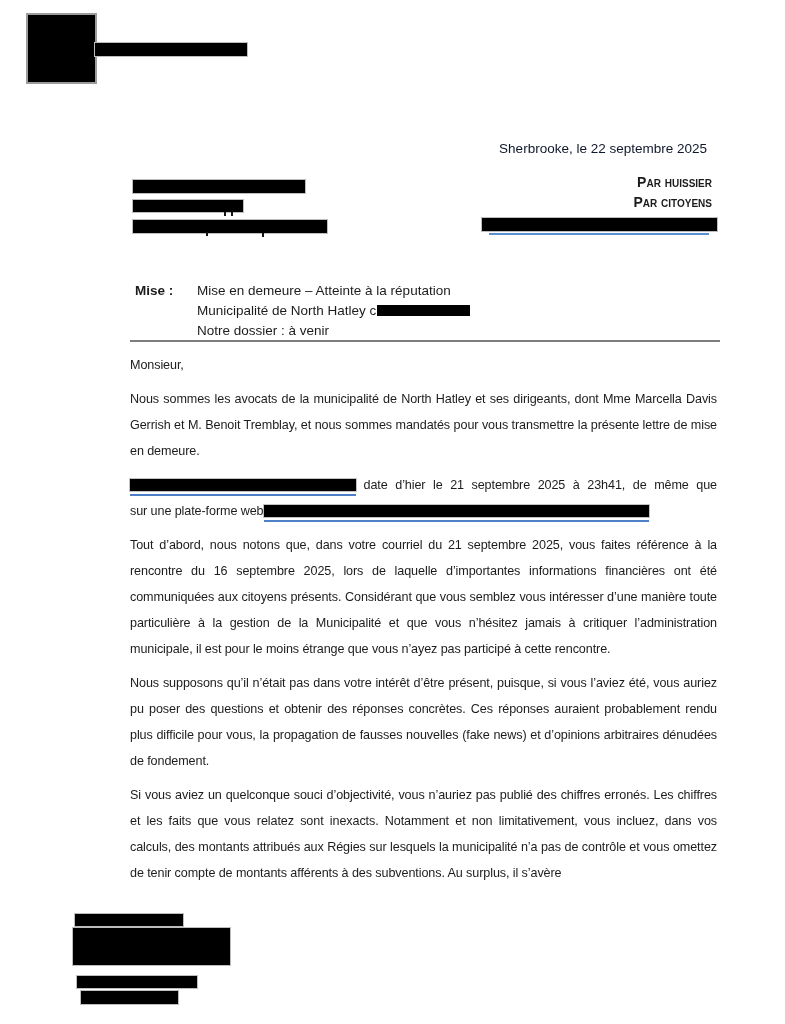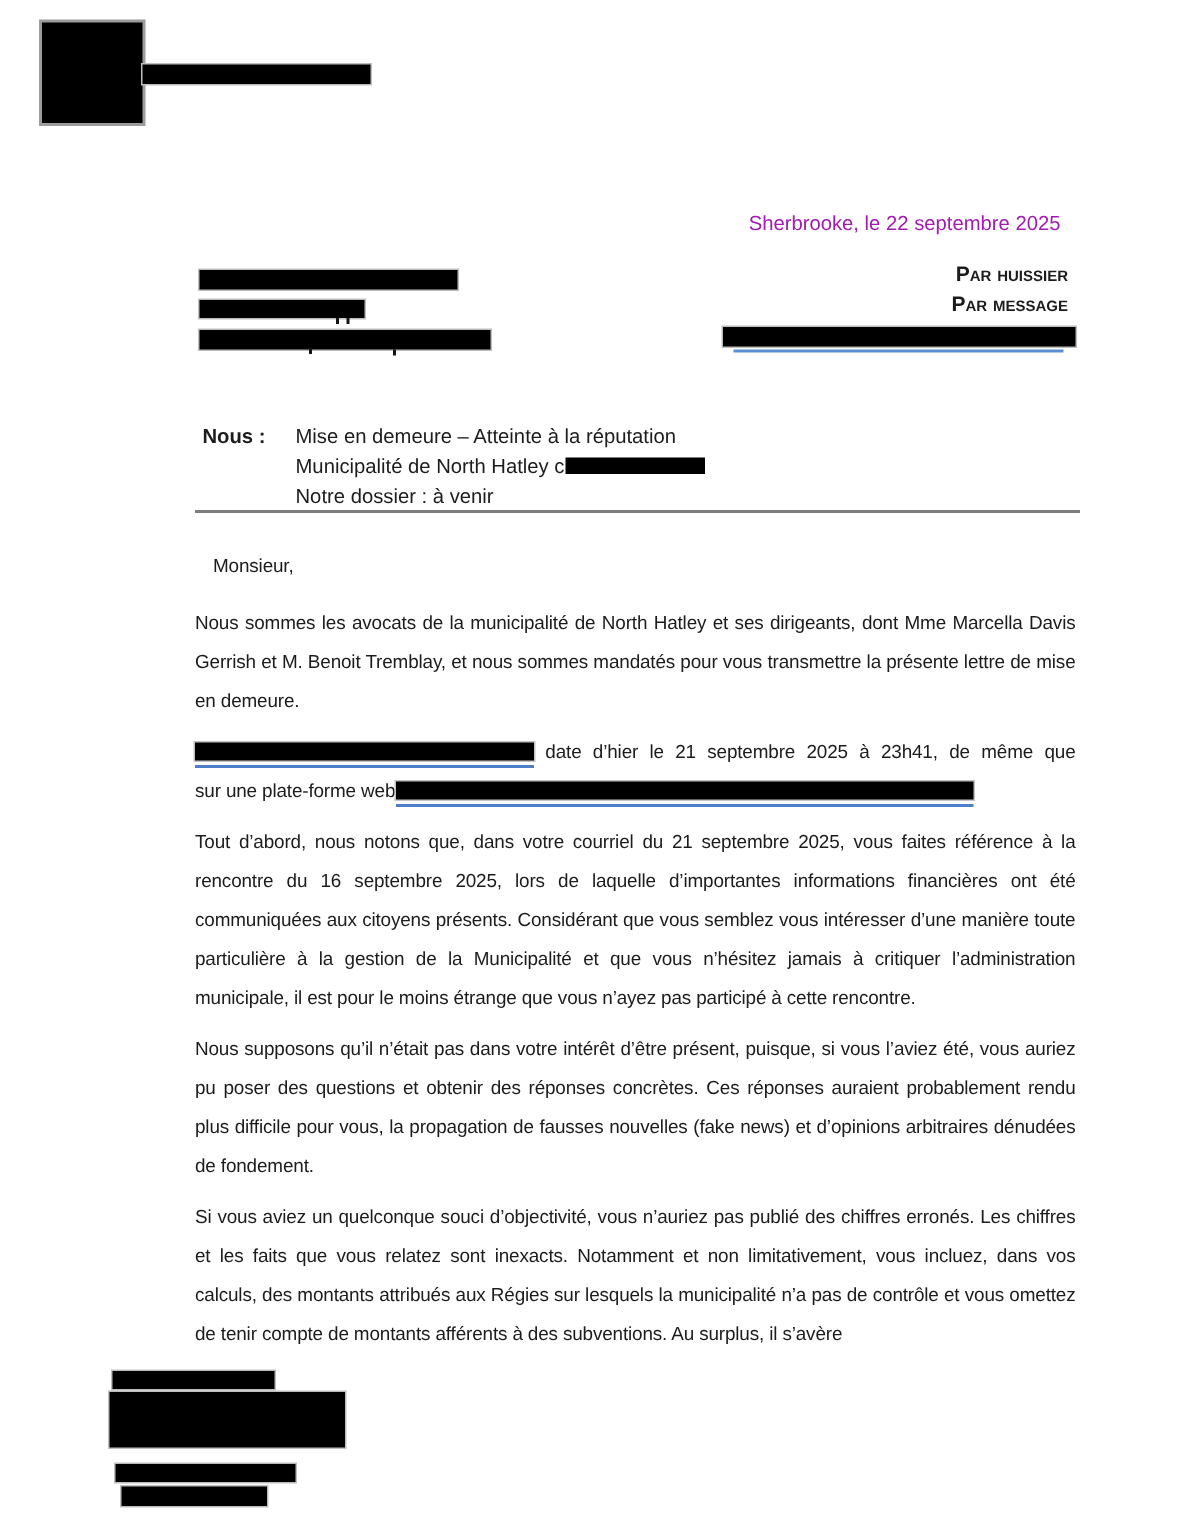--- a/index.html
+++ b/index.html
@@ -16,21 +16,21 @@
   }
   .blue-underlined { border-bottom:2px solid #4d80c9; padding-bottom:2px; }
   .tick { position:absolute; width:2px; height:4px; background:#141414; }
 
   
   .logo-square { left:28px; top:15px; width:67px; height:67px; box-shadow:0 0 0 2px #9c9c9c; }
   .logo-bar    { left:95px; top:43px; width:152px; height:13px; }
 
   .date-line {
     position:absolute; top:141px; right:78px;
-    font-size:13.5px; letter-spacing:0; color:#a21caf;
+    font-size:13.5px; letter-spacing:0; color:#0f172a;
   }
   .delivery {
     position:absolute; top:172px; right:73px; text-align:right;
     font-weight:bold; font-variant:small-caps; font-size:14px; line-height:20px;
   }
   .email-redact   { left:482px; top:218px; width:235px; height:13px; }
   .email-underline{ position:absolute; left:489px; top:233px; width:220px; height:2px; background:#5b8fd4; }
 
   .addr-bar1 { left:133px; top:180px; width:172px; height:13px; }
   .addr-bar2 { left:133px; top:200px; width:110px; height:12px; }
@@ -43,21 +43,21 @@
   .subject-redact { display:inline-block; width:93px; height:11px; background:#000; transform:translateY(1px); margin-left:1px; }
   .rule { position:absolute; left:130px; top:340px; width:590px; height:2px; background:#7d7d7d; }
 
   
   .body {
     position:absolute; left:130px; top:352px; width:587px;
     font-size:12.6px; letter-spacing:-0.1px; line-height:26px;
     text-align:justify; color:#1c1c1c;
   }
   .body p { margin:8px 0 0 0; }
-  .body .salutation { margin:12px; text-align:left; }
+  .body .salutation { margin:0; text-align:left; }
   .jline { text-align:justify; text-align-last:justify; }
   .lline { text-align:right; text-align-last:left; }
   .p2 { margin-top:8px; }
 
   
   .foot-a { left:75px;  top:914px; width:108px; height:12px; }
   .foot-b { left:73px;  top:928px; width:157px; height:37px; }
   .foot-c { left:77px;  top:976px; width:120px; height:12px; }
   .foot-d { left:81px;  top:991px; width:97px;  height:13px; }
 </style>
@@ -74,27 +74,27 @@
   <div class="redact abs addr-bar1"></div>
   <div class="redact abs addr-bar2"></div>
   <div class="redact abs addr-bar3"></div>
   <div class="tick" style="left:224px; top:212px;"></div>
   <div class="tick" style="left:231px; top:212px;"></div>
   <div class="tick" style="left:206px; top:232px;"></div>
   <div class="tick" style="left:262px; top:233px;"></div>
 
   <div class="delivery">
     <div>Par huissier</div>
-    <div>Par message</div>
+    <div>Par citoyens</div>
   </div>
   <div class="redact abs email-redact"></div>
   <div class="email-underline"></div>
 
   <div class="subject">
-    <div class="subject-label">Nous :</div>
+    <div class="subject-label">Mise :</div>
     <div class="subject-lines">
       <div>Mise en demeure – Atteinte à la réputation</div>
       <div><span>Municipalité de North Hatley c</span><span class="subject-redact"></span></div>
       <div>Notre dossier : à venir</div>
     </div>
   </div>
   <div class="rule"></div>
 
   <div class="body">
     <p class="salutation">Monsieur,</p>

